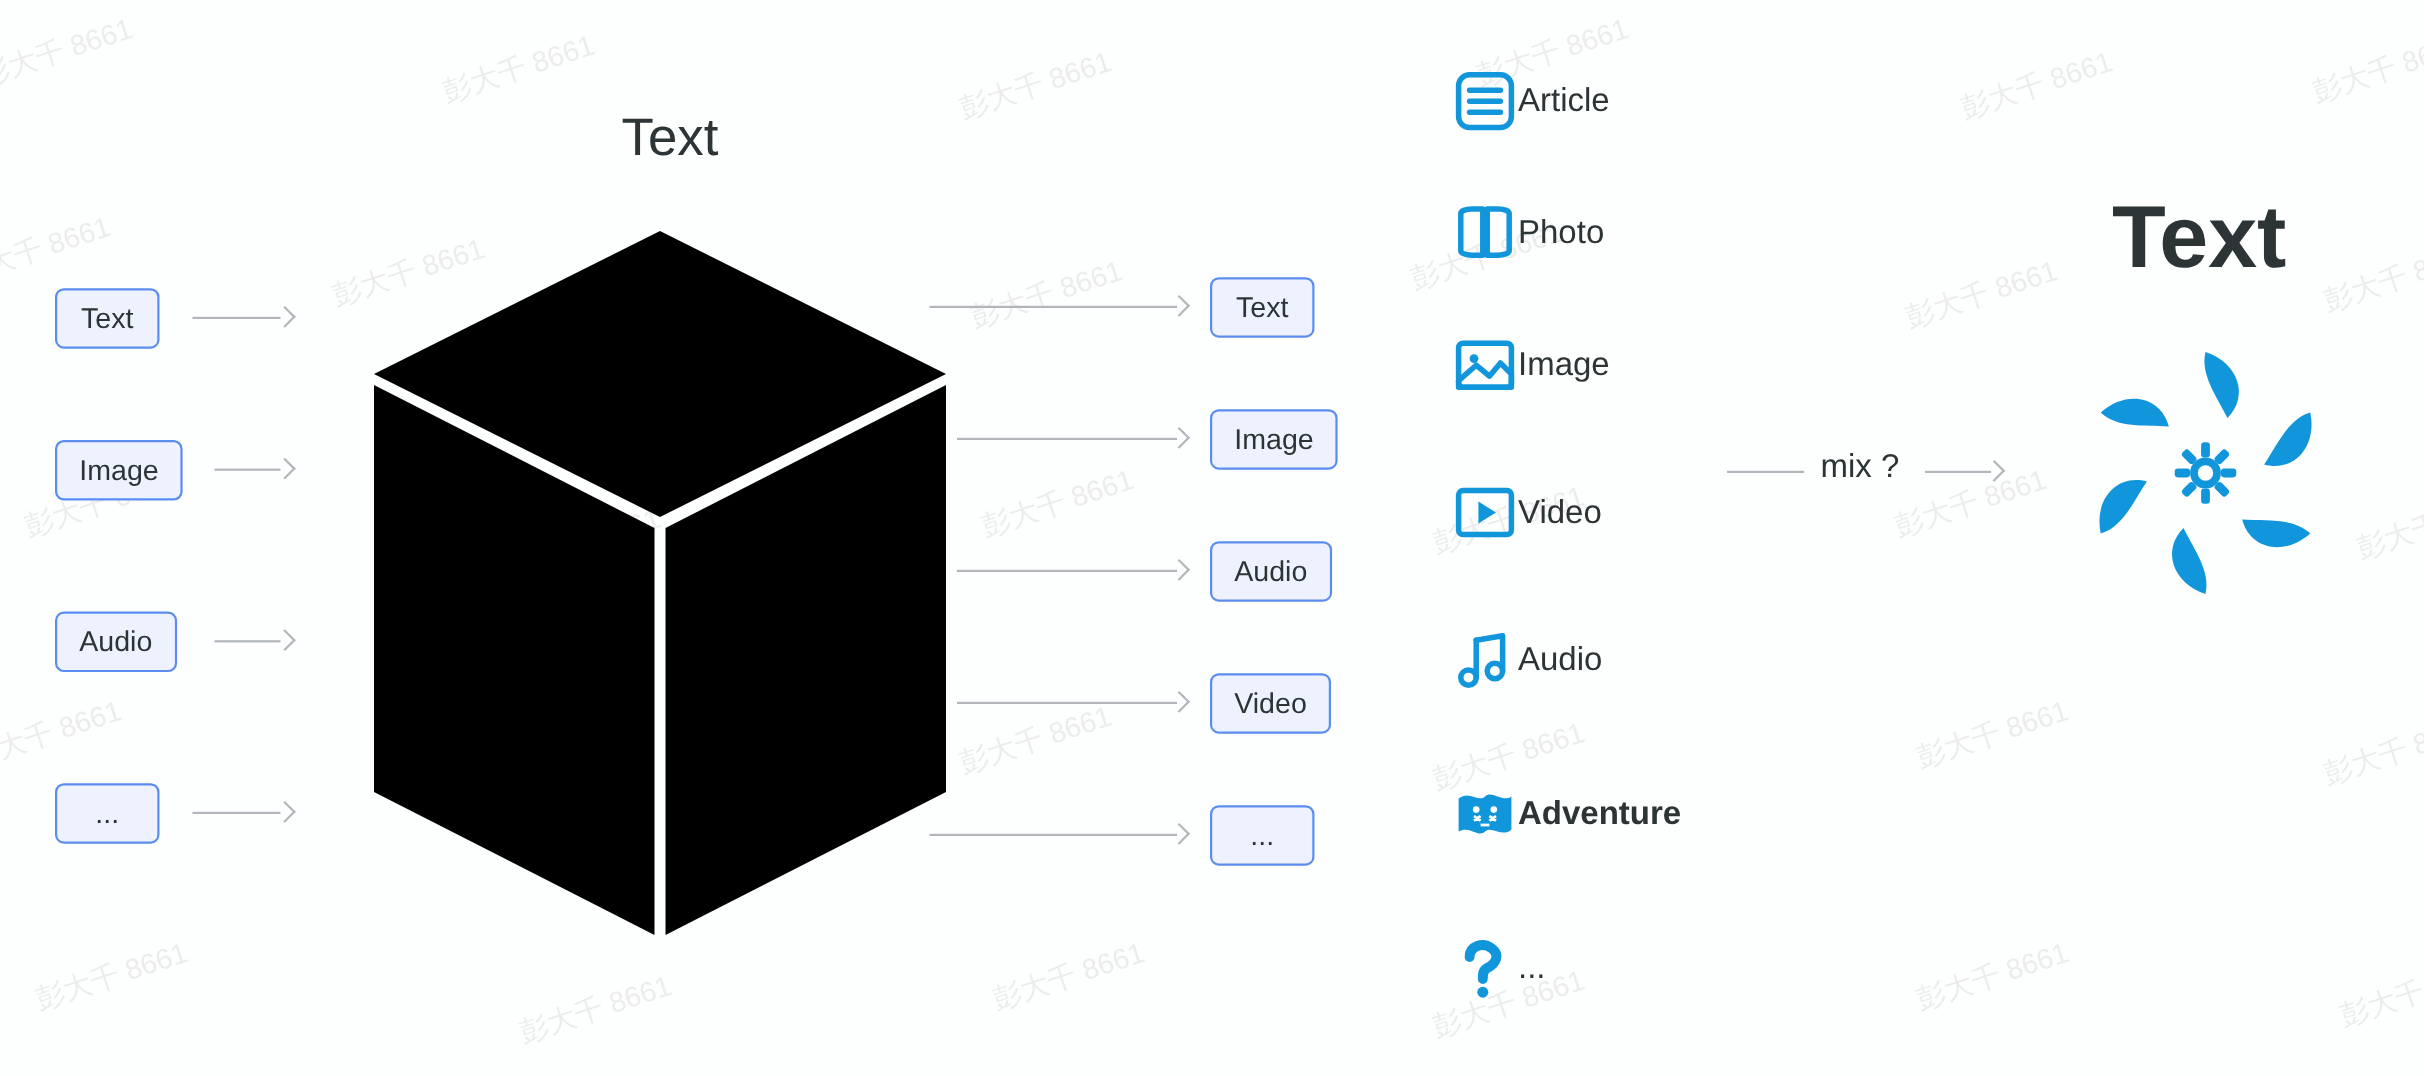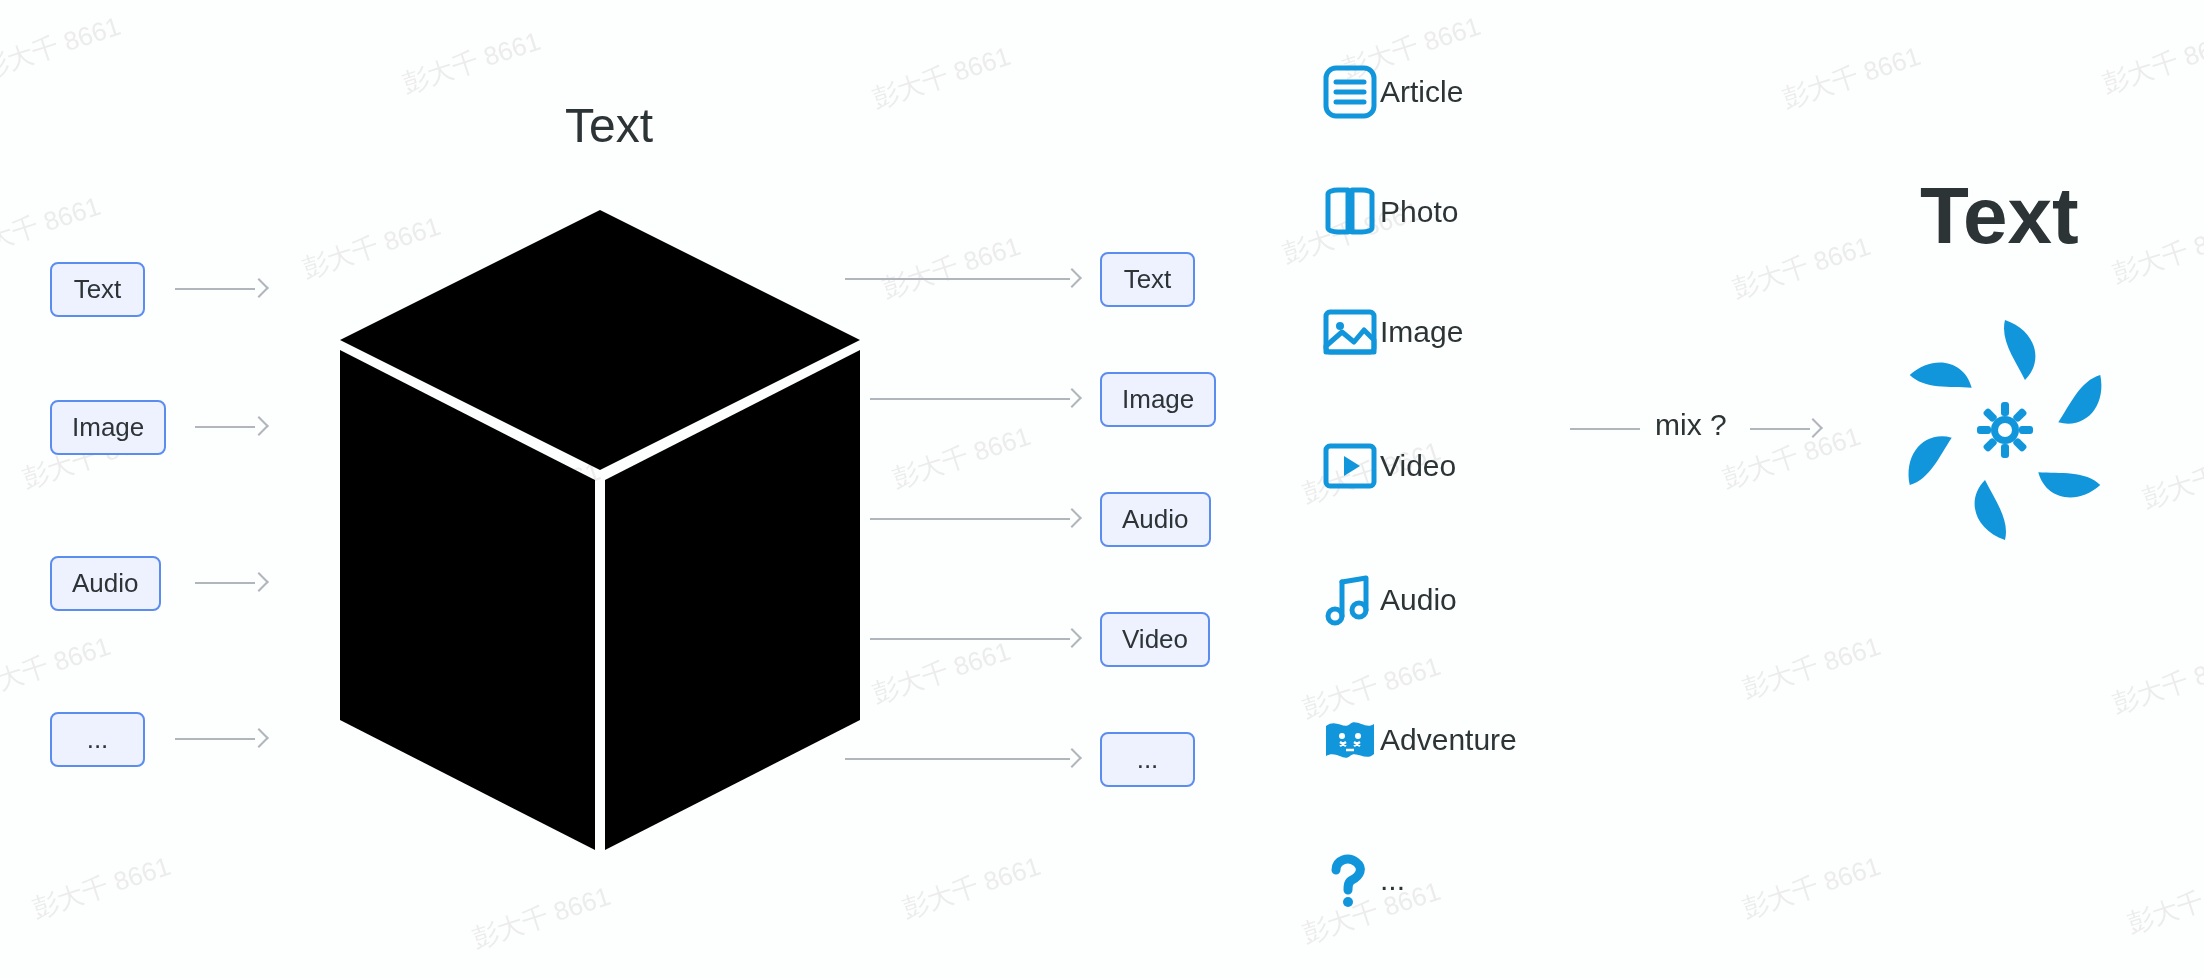--- a/index.html
+++ b/index.html
@@ -211,21 +211,21 @@
     <svg width="60" height="60" viewBox="0 0 60 60">
         <path d="M22 12 L46 8 L46 40" fill="none" stroke="#1296db" stroke-width="5" stroke-linecap="round" stroke-linejoin="round"></path>
         <path d="M22 12 L22 46" fill="none" stroke="#1296db" stroke-width="5" stroke-linecap="round"></path>
         <circle cx="15" cy="46" r="7" fill="none" stroke="#1296db" stroke-width="5"></circle>
         <circle cx="39" cy="40" r="7" fill="none" stroke="#1296db" stroke-width="5"></circle>
       </svg>
   </span>
   <span class="output-label">Audio</span>
 </div>
 
-<div class="output-row" style="left:1320px; top:710px;">
+<div class="output-row" style="left:1320px; top:710px;font-weight:bold;">
   <span class="output-icon">
     <svg width="60" height="60" viewBox="0 0 60 60">
         <path d="M6 16 C16 8 24 20 30 14 C36 8 46 20 54 14 L54 44 C46 52 36 40 30 46 C24 52 16 40 6 46 Z" fill="#1296db"></path>
         <circle cx="22" cy="26" r="3" fill="#fff"></circle>
         <circle cx="38" cy="26" r="3" fill="#fff"></circle>
         <path d="M20 36 L26 32 M26 36 L20 32 M34 36 L40 32 M40 36 L34 32" stroke="#fff" stroke-width="2.5"></path>
         <line x1="26" y1="40" x2="34" y2="40" stroke="#fff" stroke-width="2.5"></line>
       </svg>
   </span>
   <span class="output-label">Adventure</span>

